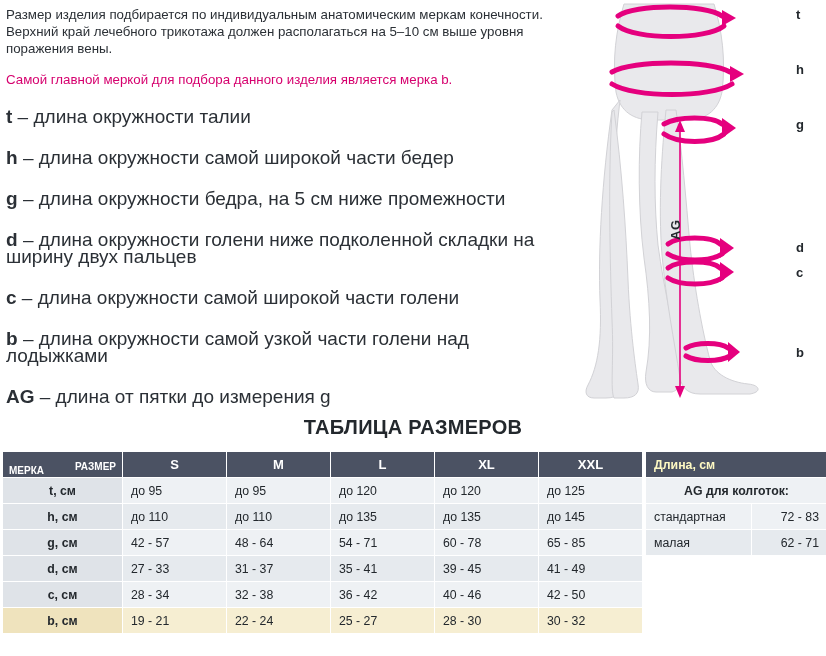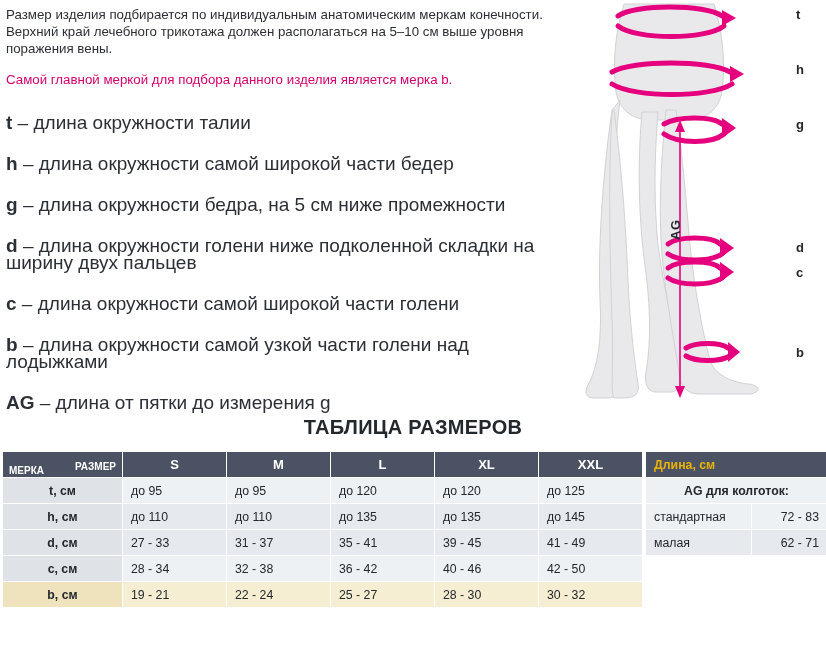--- a/index.html
+++ b/index.html
@@ -30,21 +30,21 @@
   }
   .para {
     font-size: 13.3px;
     line-height: 17px;
     color: #2b3036;
     margin: 0 0 14px 0;
     max-width: 548px;
   }
   .para.highlight {
     color: #d6006e;
-    margin-bottom: 26px;
+    margin-bottom: 20px;
   }
   .legend {
     font-size: 19px;
     line-height: 17px;
     color: #2b3036;
     margin: 0 0 24px 0;
   }
   .legend .key {
     font-weight: bold;
   }
@@ -165,21 +165,21 @@
   }
   .side-table th, .side-table td {
     border: 1px solid #ffffff;
     height: 26px;
     padding: 0 8px;
     box-sizing: border-box;
     font-size: 12.3px;
   }
   .side-hdr {
     background: #4b5263;
-    color: #eab308;
+    color: #fef9c3;
     font-weight: bold;
     text-align: left;
     font-size: 12.3px;
   }
   .side-sub {
     background: #eef1f4;
     font-weight: bold;
     text-align: center;
   }
   .side-name {
@@ -330,20 +330,28 @@
         <td class="cell">до 125</td>
       </tr>
       <tr class="row-alt">
         <td class="row-label">h, см</td>
         <td class="cell">до 110</td>
         <td class="cell">до 110</td>
         <td class="cell">до 135</td>
         <td class="cell">до 135</td>
         <td class="cell">до 145</td>
       </tr>
+      <tr>
+        <td class="row-label">g, см</td>
+        <td class="cell">42 - 57</td>
+        <td class="cell">48 - 64</td>
+        <td class="cell">54 - 71</td>
+        <td class="cell">60 - 78</td>
+        <td class="cell">65 - 85</td>
+      </tr>
       <tr class="row-alt">
         <td class="row-label">d, см</td>
         <td class="cell">27 - 33</td>
         <td class="cell">31 - 37</td>
         <td class="cell">35 - 41</td>
         <td class="cell">39 - 45</td>
         <td class="cell">41 - 49</td>
       </tr>
       <tr>
         <td class="row-label">c, см</td>

